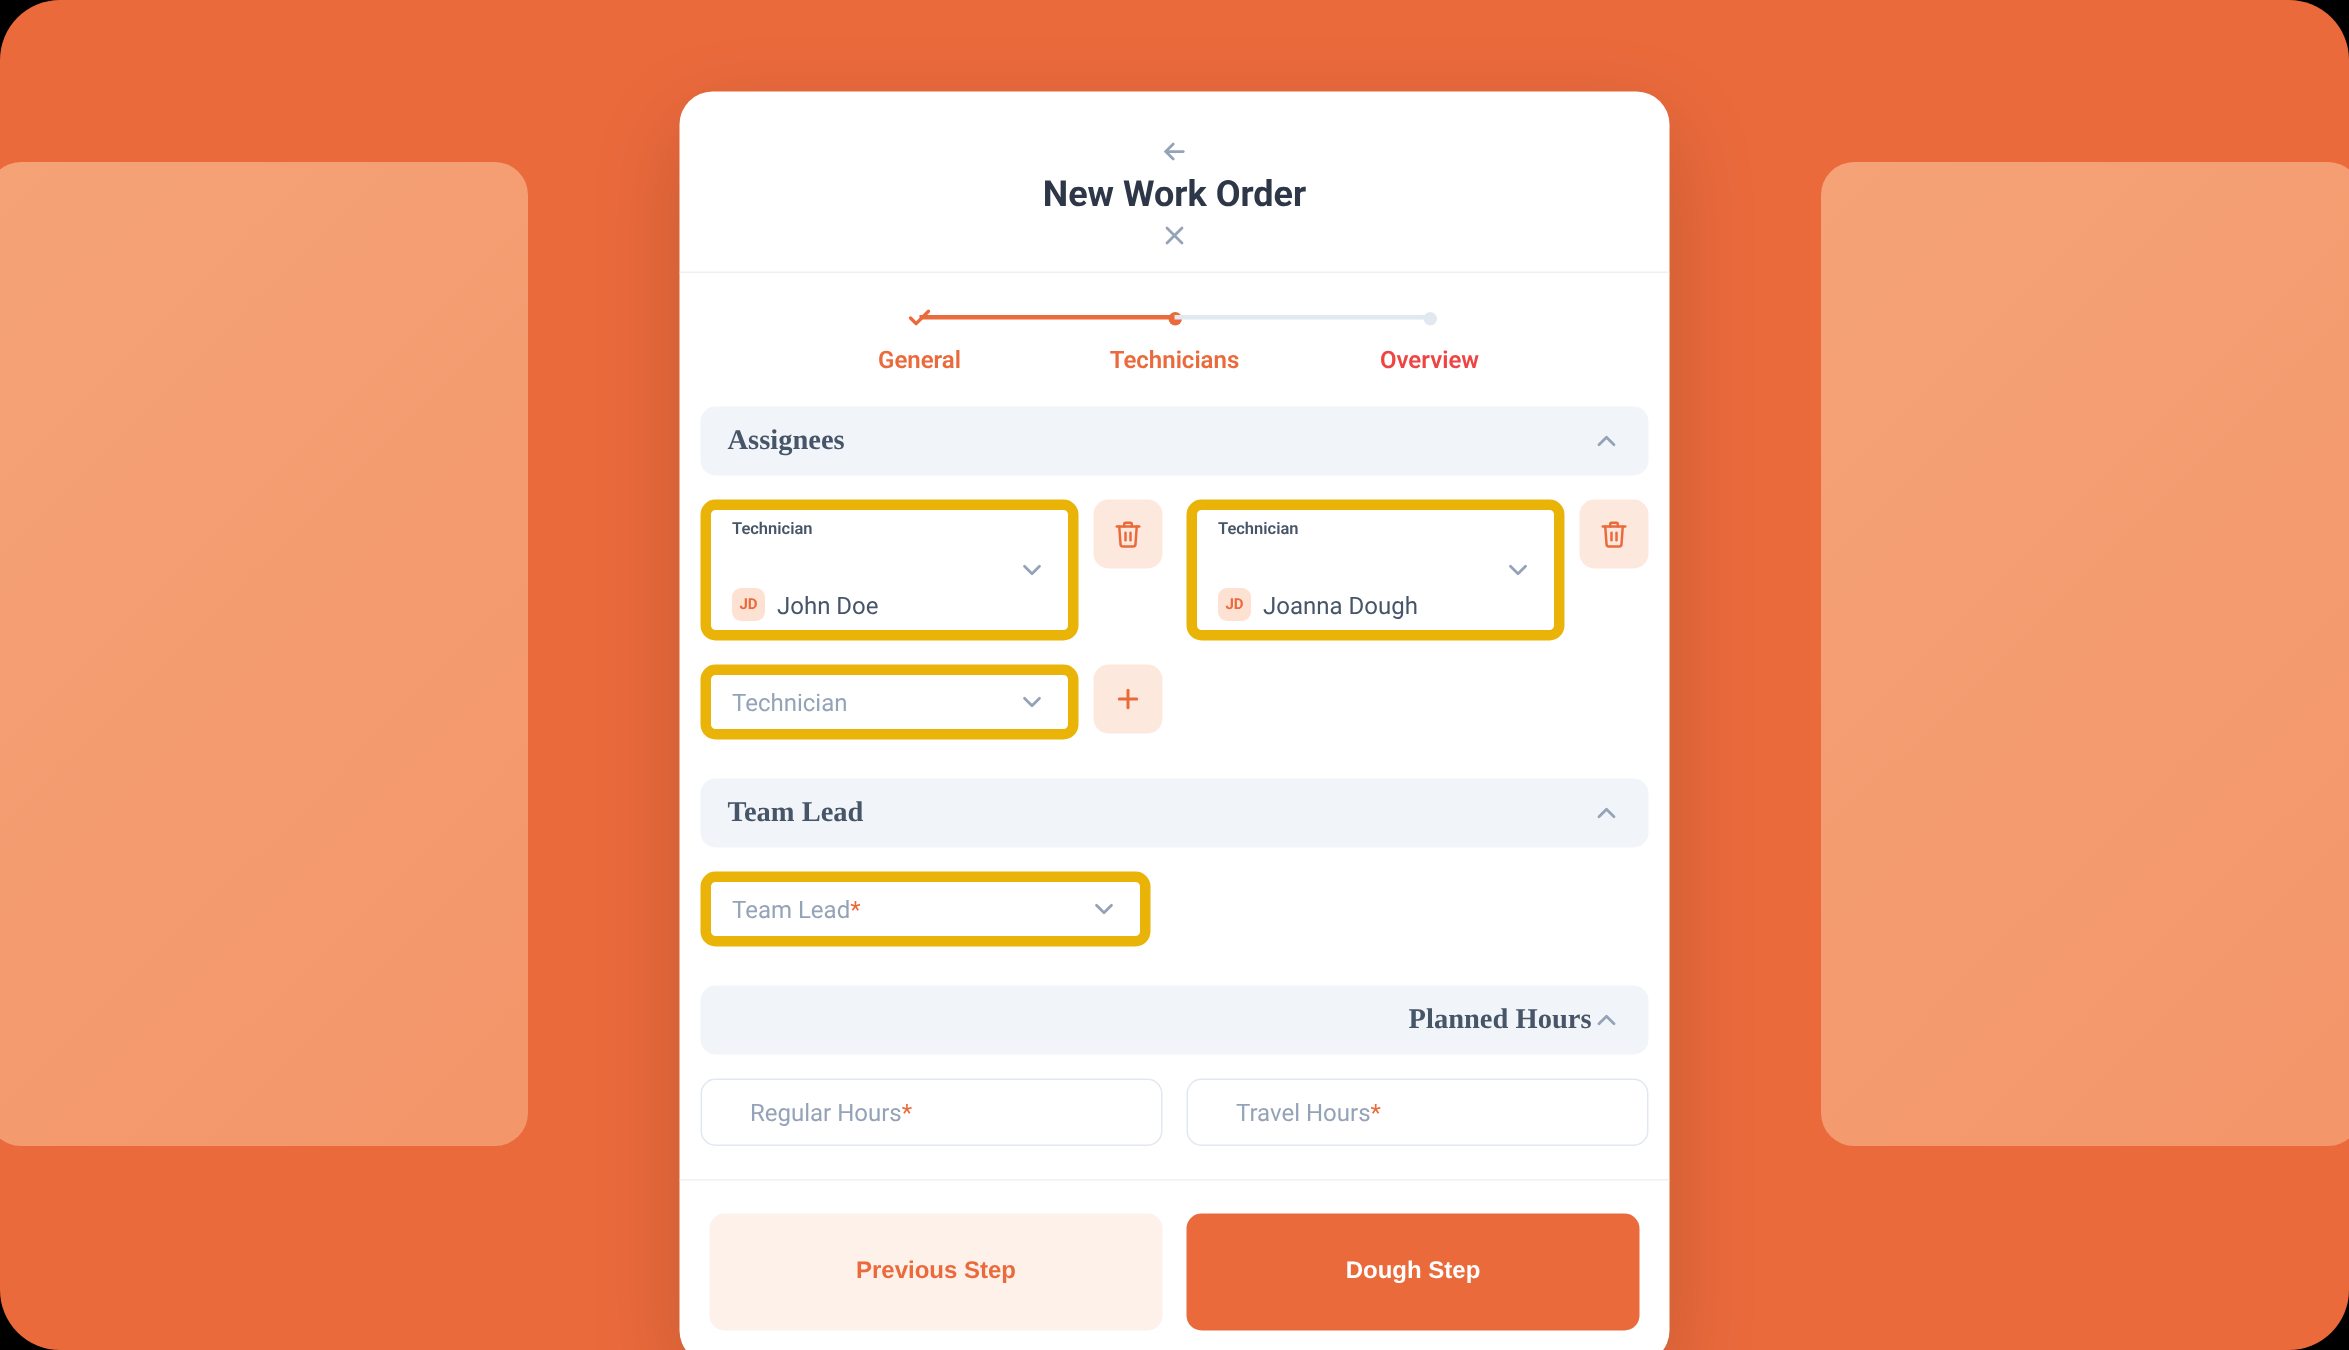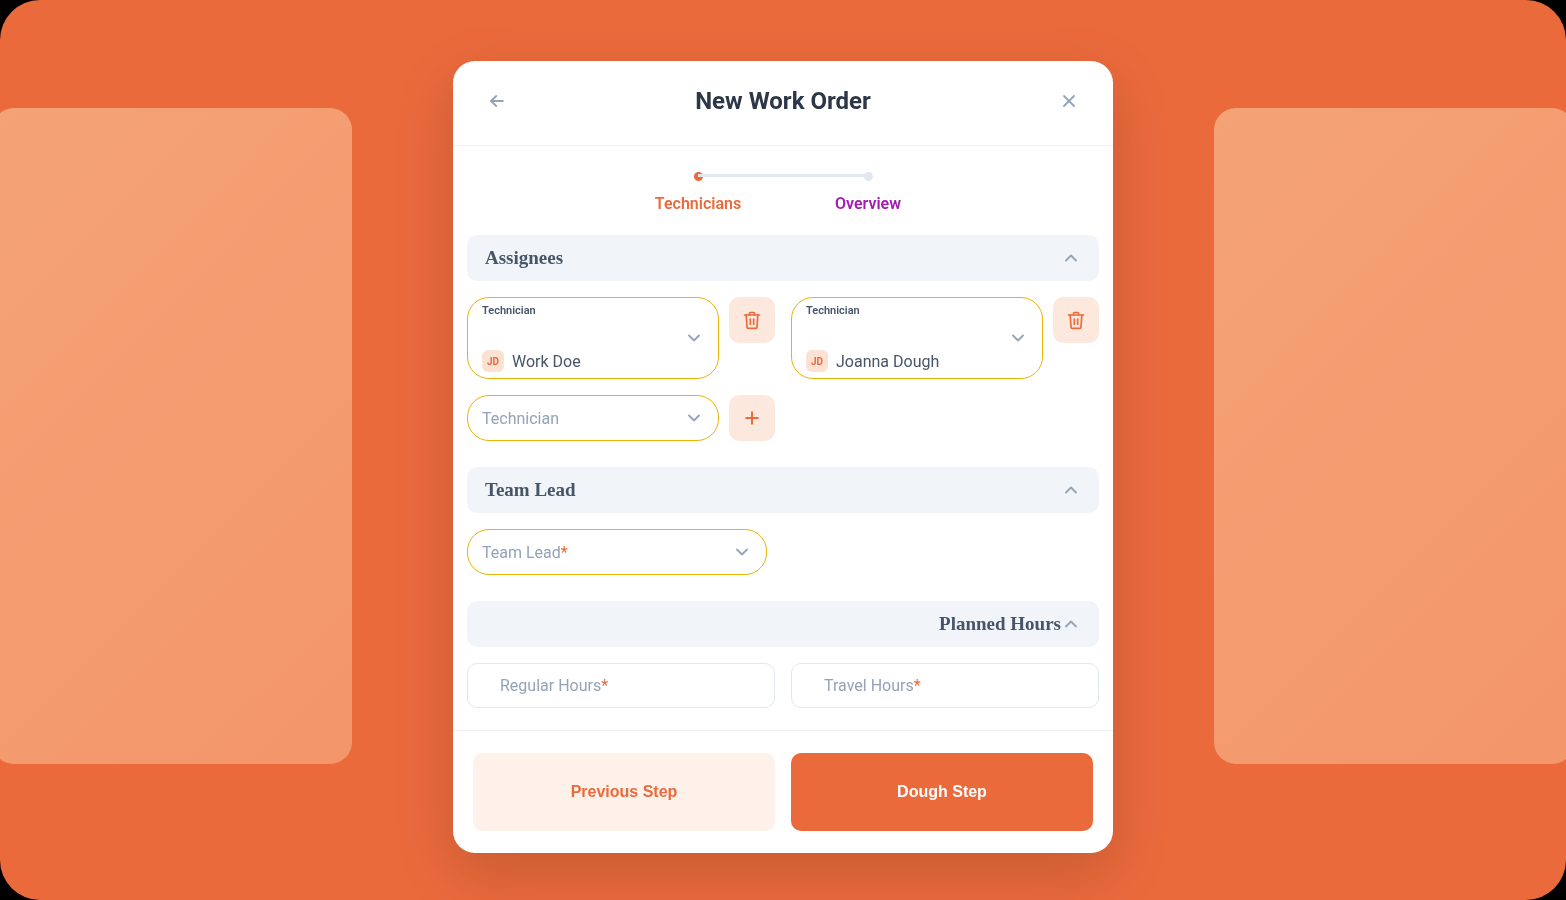--- a/index.html
+++ b/index.html
@@ -35,22 +35,23 @@
     width: 660px;
     background: #fff;
     border-radius: 22px;
     box-shadow: 0 20px 60px rgba(0,0,0,0.15);
     overflow: hidden;
   }
   .modal-header {
     display: flex;
     align-items: center;
     justify-content: space-between;
-    padding: 26px 30px 30px;
+    padding: 26px 30px 10px;
     border-bottom: 1px solid #eef0f3;
+    flex-direction: column;
   }
   .modal-title {
     font-size: 24px;
     font-weight: 700;
     color: #2d3748;
   }
   .icon-btn {
     width: 28px; height: 28px;
     display: flex; align-items: center; justify-content: center;
     cursor: pointer;
@@ -87,21 +88,21 @@
   .step-line.done { background: #ea6a3c; }
   .step-check { color: #ea6a3c; }
   .step-dot {
     width: 9px; height: 9px; border-radius: 50%; background: #ea6a3c;
   }
   .step-dot.inactive { background: #e2e8f0; }
   .step-label {
     margin-top: 10px;
     font-size: 16px;
     font-weight: 600;
-    color: #a21caf;
+    color: #ef4444;
   }
   .step-label.done, .step-label.active { color: #ea6a3c; }
   .section-header {
     background: #f1f4f8;
     border-radius: 10px;
     margin: 8px 14px 0;
     padding: 12px 18px;
     display: flex;
     align-items: center;
     justify-content: space-between;
@@ -119,22 +120,22 @@
     grid-template-columns: 1fr 1fr;
     gap: 16px;
   }
   .field-row {
     display: flex;
     gap: 10px;
     align-items: stretch;
   }
   .select-field {
     flex: 1;
-    border: 1px solid #eab308;
-    border-radius: 22px;
+    border: 7px solid #eab308;
+    border-radius: 10px;
     padding: 8px 14px 8px 14px;
     display: flex;
     align-items: center;
     justify-content: space-between;
     gap: 10px;
     background: #fff;
     cursor: pointer;
     min-height: 46px;
   }
   .select-field.filled {
@@ -221,20 +222,29 @@
       <svg width="20" height="20" viewBox="0 0 24 24" fill="none" stroke="currentColor" stroke-width="2.2" stroke-linecap="round">
           <line x1="18" y1="6" x2="6" y2="18"></line>
           <line x1="6" y1="6" x2="18" y2="18"></line>
         </svg>
     </div>
   </div>
 
   <div class="stepper">
     <div class="step">
       <div class="step-mark">
+        <div class="step-line done" style="left:50%; right:-50%;"></div>
+        <svg class="step-check" width="18" height="18" viewBox="0 0 24 24" fill="none" stroke="currentColor" stroke-width="3" stroke-linecap="round" stroke-linejoin="round">
+            <polyline points="20 6 9 17 4 12"></polyline>
+          </svg>
+      </div>
+      <div class="step-label done">General</div>
+    </div>
+    <div class="step">
+      <div class="step-mark">
         <div class="step-line" style="left:50%; right:-50%;"></div>
         <div class="step-dot"></div>
       </div>
       <div class="step-label active">Technicians</div>
     </div>
     <div class="step">
       <div class="step-mark">
         <div class="step-dot inactive"></div>
       </div>
       <div class="step-label">Overview</div>
@@ -247,21 +257,21 @@
         <polyline points="18 15 12 9 6 15"></polyline>
       </svg>
   </div>
   <div class="section-body">
     <div class="field-row">
       <div class="select-field filled">
         <div class="field-inner">
           <div class="field-label-small">Technician</div>
           <div class="field-value-row">
             <div class="avatar">JD</div>
-            <div class="field-value">Work Doe</div>
+            <div class="field-value">John Doe</div>
           </div>
         </div>
         <svg class="chev" width="20" height="20" viewBox="0 0 24 24" fill="none" stroke="currentColor" stroke-width="2.2" stroke-linecap="round" stroke-linejoin="round">
             <polyline points="6 9 12 15 18 9"></polyline>
           </svg>
       </div>
       <div class="action-btn">
         <svg width="20" height="20" viewBox="0 0 24 24" fill="none" stroke="#ea6a3c" stroke-width="2" stroke-linecap="round" stroke-linejoin="round">
             <polyline points="3 6 5 6 21 6"></polyline>
             <path d="M19 6l-1 14a2 2 0 0 1-2 2H8a2 2 0 0 1-2-2L5 6"></path>

